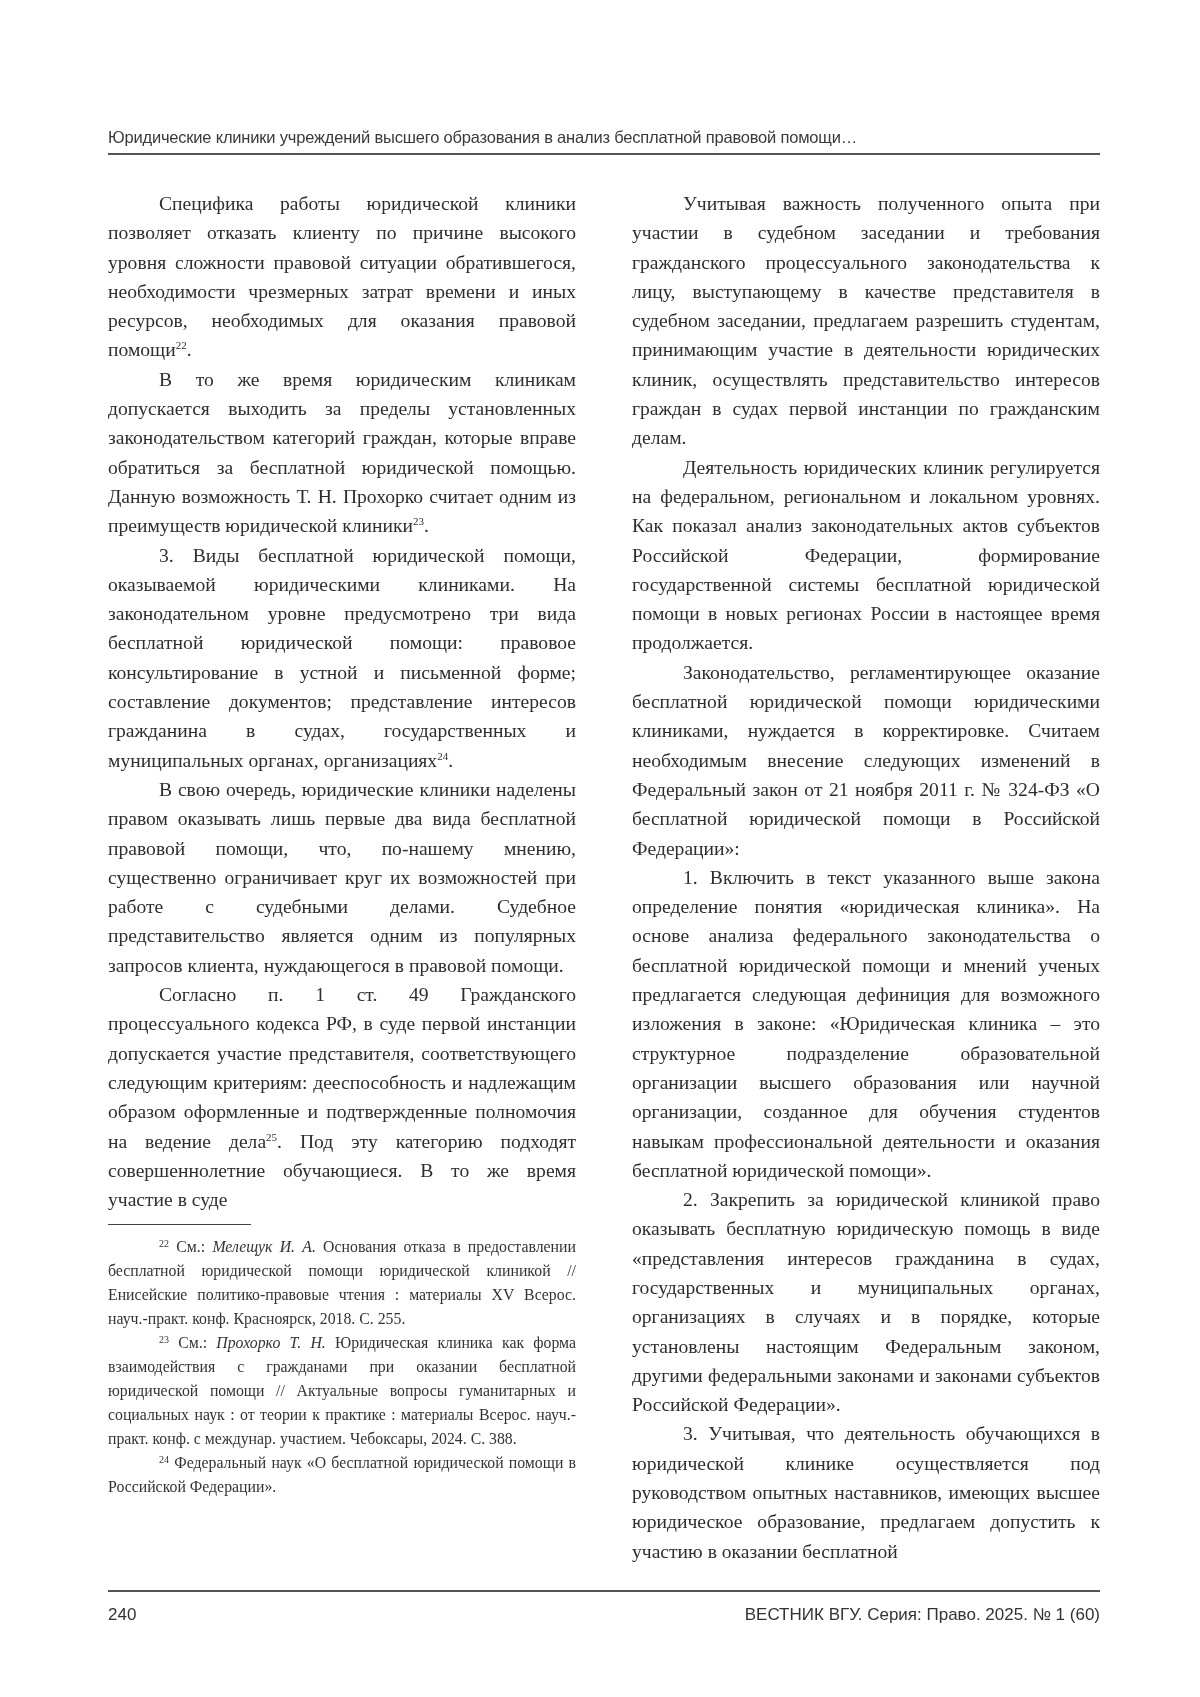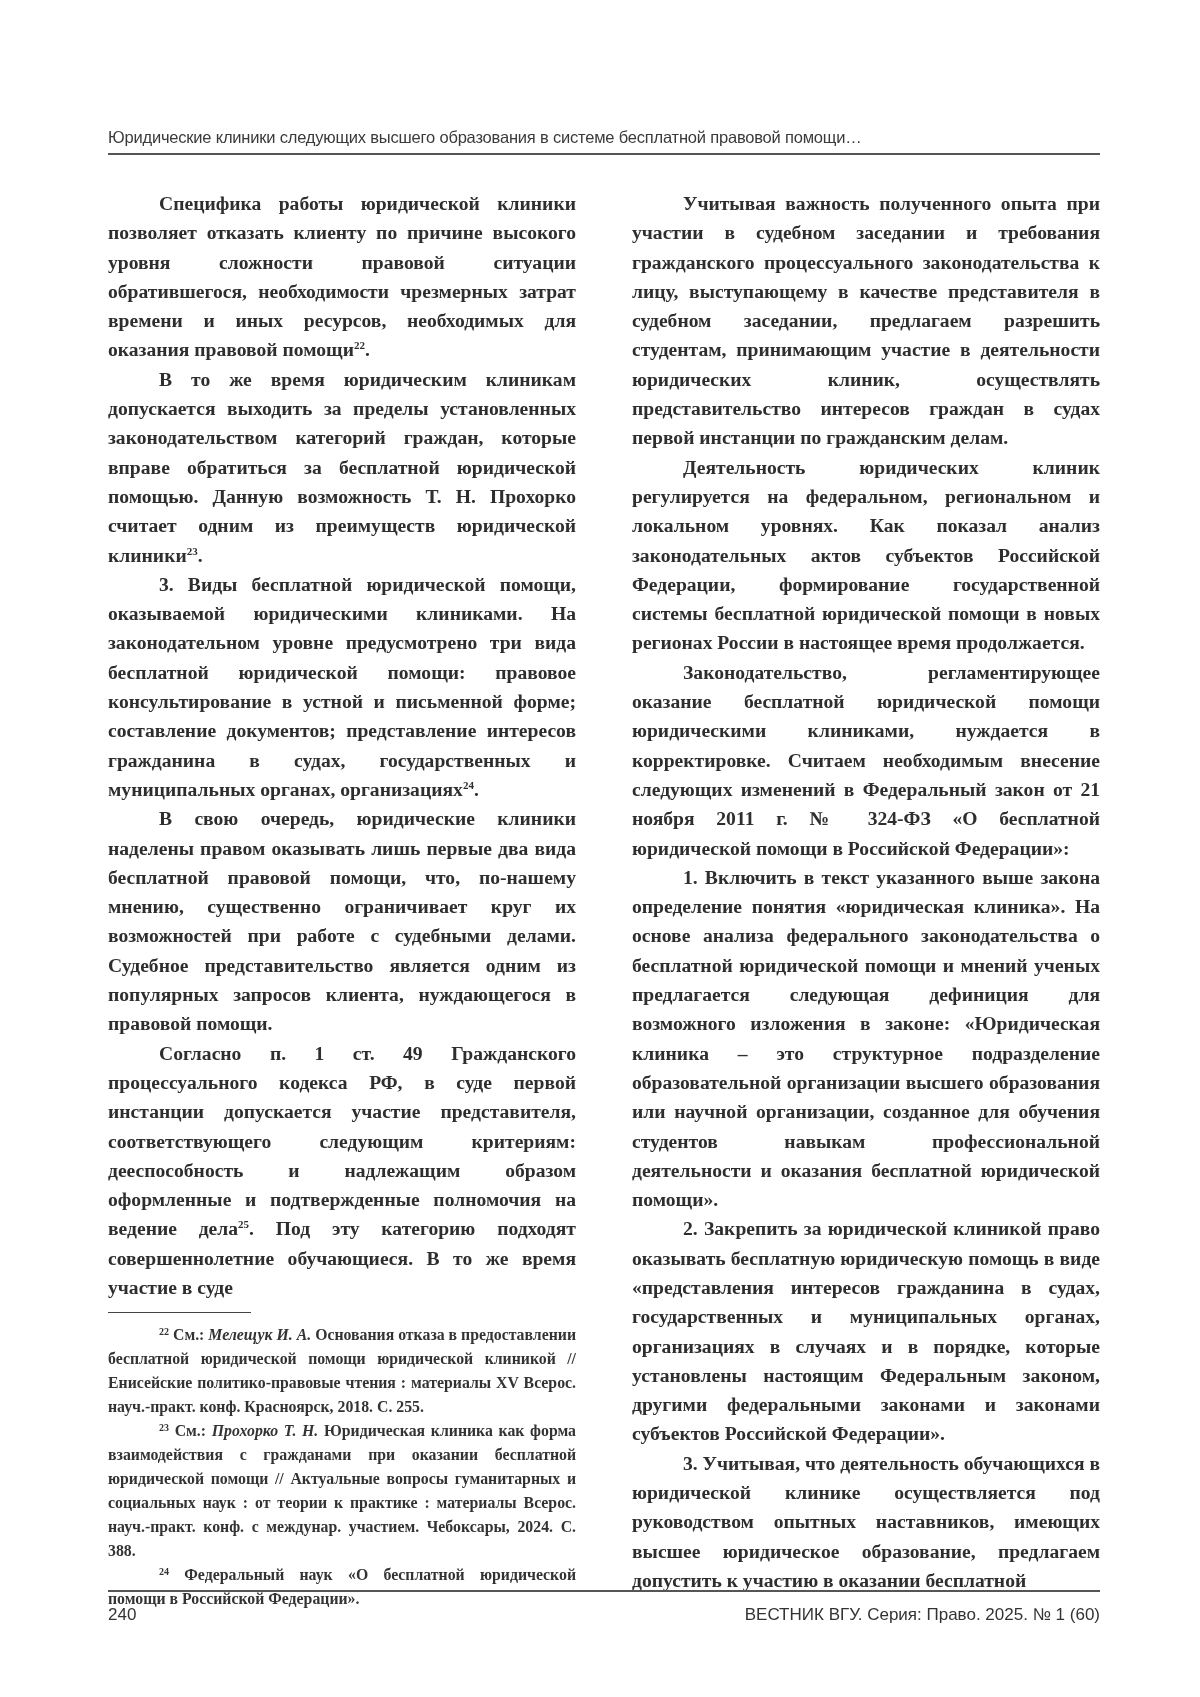--- a/index.html
+++ b/index.html
@@ -3,36 +3,36 @@
 <meta charset="utf-8">
 <style>
   html, body { margin: 0; padding: 0; background: #ffffff; }
   body { width: 1200px; height: 1697px; position: relative; overflow: hidden; color: #2a2a2a; }
   .page { position: absolute; left: 108px; top: 125px; width: 992px; }
   .hdr-author { font-family: "Liberation Sans", sans-serif; font-weight: bold; font-size: 17px; color: #333; letter-spacing: -0.3px; }
   .hdr-title { font-family: "Liberation Sans", sans-serif; font-size: 16.5px; color: #3a3a3a; margin-top: 3px; letter-spacing: -0.2px; white-space: nowrap; }
   .hdr-rule { height: 2px; background: #555; margin-top: 6px; }
   .cols { position: absolute; top: 64px; left: 0; width: 992px; display: flex; justify-content: space-between; }
   .col { width: 468px; font-family: "Liberation Serif", serif; font-size: 19.6px; line-height: 29.3px; text-align: justify; color: #2e2e2e; }
-  .col p { margin: 0; text-indent: 51px; font-weight: bold; }
+  .col p { margin: 0; text-indent: 51px; }
   .col p.cont { text-indent: 0; }
   sup { font-size: 11px; line-height: 0; vertical-align: 7px; }
   .fn-rule { width: 143px; height: 1px; background: #444; margin: 10px 0 10px 0; }
   .fn { font-family: "Liberation Serif", serif; font-size: 15.8px; line-height: 24px; text-align: justify; color: #333; text-indent: 34px; margin: 0; }
   .fn sup { font-size: 10px; vertical-align: 5px; }
   .fn i { font-style: italic; margin-top: 13px; }
   .footer { position: absolute; left: 108px; top: 1590px; width: 992px; }
   .footer-rule { height: 2px; background: #555; }
   .footer-row { display: flex; justify-content: space-between; font-family: "Liberation Sans", sans-serif; font-size: 17px; color: #333; margin-top: 13px; }
 </style>
 </head>
 <body>
 
 <div class="page">
-  <div class="hdr-title">Юридические клиники следующих высшего образования в системе бесплатной правовой помощи…</div>
+  <div class="hdr-title">Юридические клиники учреждений высшего образования в анализ бесплатной правовой помощи…</div>
   <div class="hdr-rule"></div>
 
   <div class="cols">
     <div class="col">
       <p><span>Специфика работы юридической клиники позволяет отказать клиенту по причине высокого уровня сложности правовой ситуации обратившегося, необходимости чрезмерных затрат времени и иных ресурсов, необходимых для оказания правовой помощи</span><sup>22</sup><span>.</span></p>
       <p><span>В то же время юридическим клиникам допускается выходить за пределы установленных законодательством категорий граждан, которые вправе обратиться за бесплатной юридической помощью. Данную возможность Т. Н. Прохорко считает одним из преимуществ юридической клиники</span><sup>23</sup><span>.</span></p>
       <p><span>3. Виды бесплатной юридической помощи, оказываемой юридическими клиниками. На законодательном уровне предусмотрено три вида бесплатной юридической помощи: правовое консультирование в устной и письменной форме; составление документов; представление интересов гражданина в судах, государственных и муниципальных органах, организациях</span><sup>24</sup><span>.</span></p>
       <p><span>В свою очередь, юридические клиники наделены правом оказывать лишь первые два вида бесплатной правовой помощи, что, по-нашему мнению, существенно ограничивает круг их возможностей при работе с судебными делами. Судебное представительство является одним из популярных запросов клиента, нуждающегося в правовой помощи.</span></p>
       <p><span>Согласно п. 1 ст. 49 Гражданского процессуального кодекса РФ, в суде первой инстанции допускается участие представителя, соответствующего следующим критериям: дееспособность и надлежащим образом оформленные и подтвержденные полномочия на ведение дела</span><sup>25</sup><span>. Под эту категорию подходят совершеннолетние обучающиеся. В то же время участие в суде</span></p>
 

